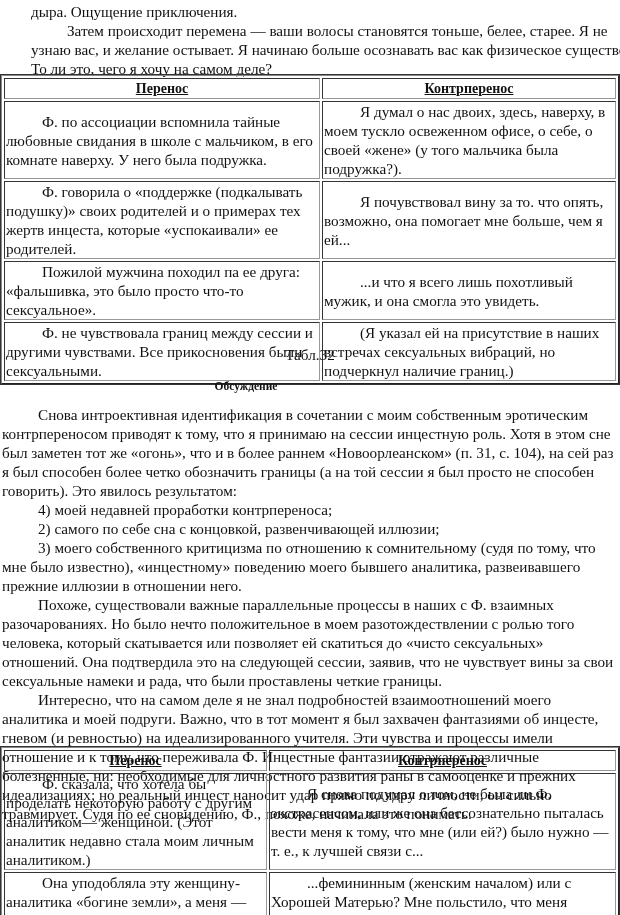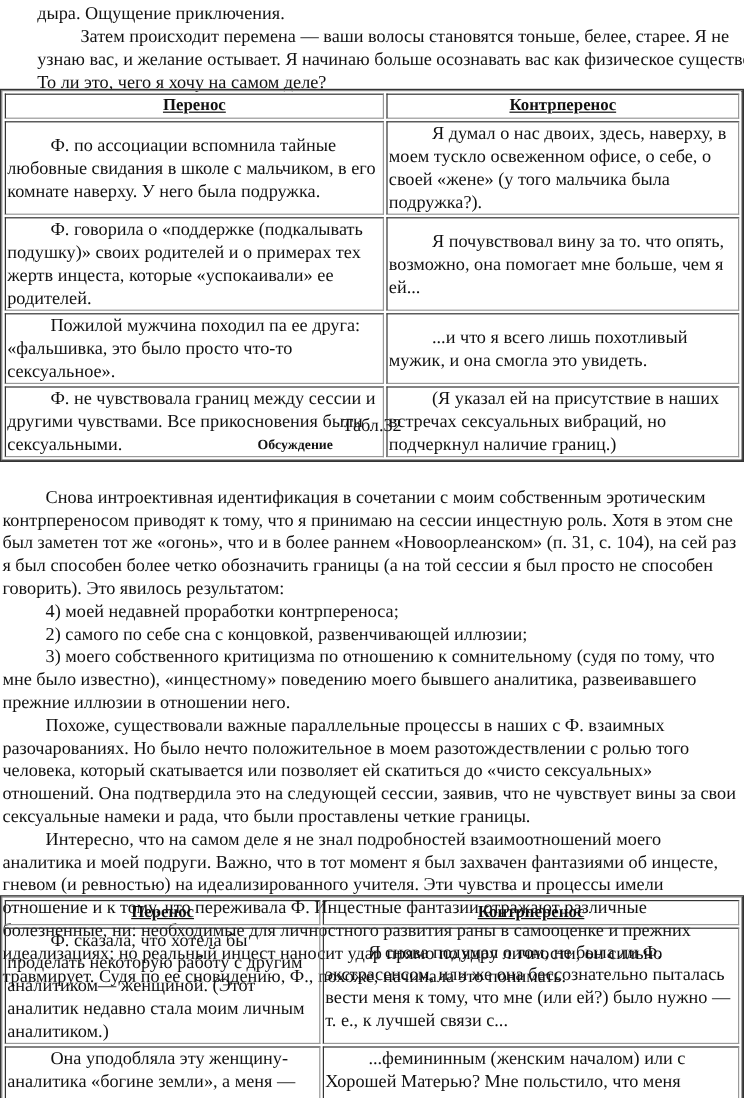--- a/index.html
+++ b/index.html
@@ -23,21 +23,21 @@
     padding: 0 1px; vertical-align: middle;
     font-size: 15.2px; line-height: 19px; font-weight: normal; text-align: left;
   }
   table.t th { font-weight: bold; text-align: center; font-size: 14px; height: 19px; text-decoration: underline; }
   table.t td .ci { text-indent: 36px; display: block; }
   #t1 { top: 75px; }
   #t1 col.c1 { width: 316px; }
   #t2 { top: 747px; }
   #t2 col.c1 { width: 263px; }
   .caption { position: absolute; top: 345px; left: 0; width: 620px; text-align: center; font-size: 15.2px; }
-  .heading { position: absolute; top: 362px; left: 0; width: 492px; text-align: center; font-size: 11.5px; font-weight: bold; }
+  .heading { position: absolute; top: 377px; left: 0; width: 492px; text-align: center; font-size: 11.5px; font-weight: bold; }
   .body2 { position: absolute; top: 405px; left: 0; width: 618px; }
   .lst { text-indent: 36px; }
 </style>
 </head>
 <body>
 
 <div class="top">
   <p class="p">дыра. Ощущение приключения.</p>
   <p class="p ind">Затем происходит перемена — ваши волосы становятся тоньше, белее, старее. Я не узнаю вас, и желание остывает. Я начинаю больше осознавать вас как физическое существо? То ли это, чего я хочу на самом деле?</p>
 </div>

